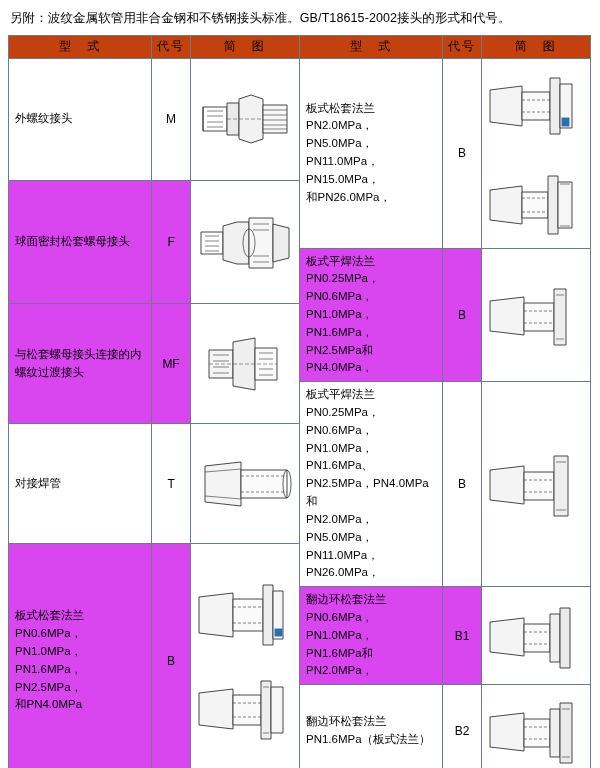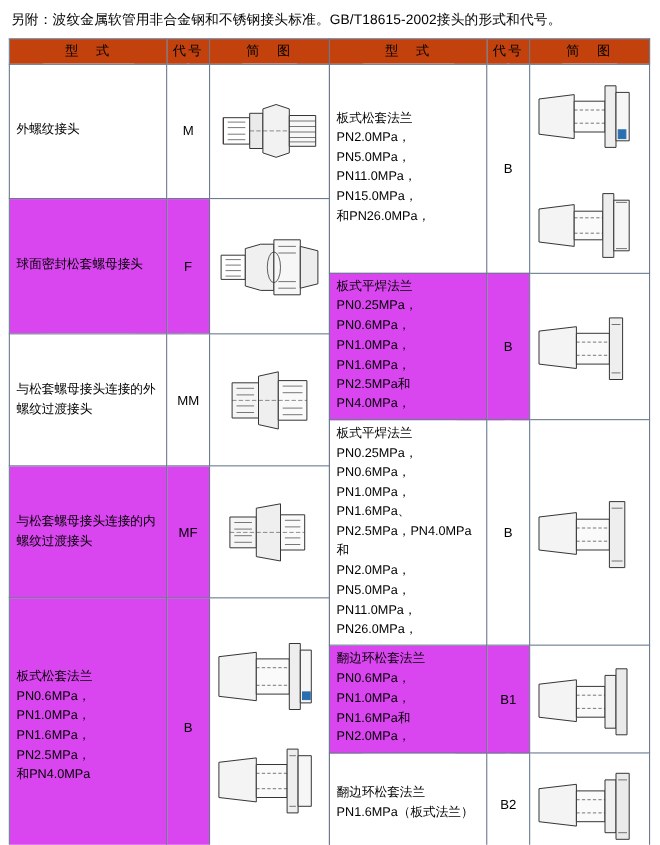--- a/index.html
+++ b/index.html
@@ -129,54 +129,54 @@
                 <path d="M30 26 L44 22 L56 22 L56 64 L44 64 L30 60 Z" fill="#f0f0f0"></path>
                 <path d="M56 18 L80 18 L80 68 L56 68 Z" fill="#f7f7f7"></path>
                 <path d="M80 24 L96 28 L96 58 L80 62 Z" fill="#ededed"></path>
                 <path d="M60 24 L76 24 M60 30 L76 30 M60 56 L76 56 M60 62 L76 62" stroke-width="0.6"></path>
                 <ellipse cx="56" cy="43" rx="6" ry="14" fill="none" stroke-width="0.7"></ellipse>
               </g>
             </svg>
           </td>
         </tr>
 
-        <tr style="height:93px">
-          <td class="type wh">与松套螺母接头连接的外螺纹过渡接头</td>
-          <td class="code wh">MM</td>
-          <td class="fig wh">
-            <svg width="104" height="84" viewBox="0 0 104 84">
-              <g fill="#ffffff" stroke="#333" stroke-width="0.9">
-                <path d="M18 26 L42 26 L42 58 L18 58 Z" fill="#f5f5f5"></path>
-                <path d="M42 20 L60 16 L60 68 L42 64 Z" fill="#efefef"></path>
-                <path d="M60 24 L86 24 L86 60 L60 60 Z" fill="#fafafa"></path>
-                <path d="M22 31 L38 31 M22 37 L38 37 M22 47 L38 47 M22 53 L38 53" stroke-width="0.6"></path>
-                <path d="M64 29 L82 29 M64 35 L82 35 M64 49 L82 49 M64 55 L82 55" stroke-width="0.6"></path>
-                <path d="M18 42 L86 42" stroke-width="0.5" stroke-dasharray="4 2"></path>
-              </g>
-            </svg>
-          </td>
-        </tr>
 
         <tr style="height:93px">
           <td class="type hl">与松套螺母接头连接的内螺纹过渡接头</td>
           <td class="code hl">MF</td>
           <td class="fig wh">
             <svg width="104" height="84" viewBox="0 0 104 84">
               <g fill="#ffffff" stroke="#333" stroke-width="0.9">
                 <path d="M16 28 L40 28 L40 56 L16 56 Z" fill="#f5f5f5"></path>
                 <path d="M40 20 L62 16 L62 68 L40 64 Z" fill="#efefef"></path>
                 <path d="M62 26 L84 26 L84 58 L62 58 Z" fill="#fafafa"></path>
                 <path d="M66 31 L80 31 M66 37 L80 37 M66 47 L80 47 M66 53 L80 53" stroke-width="0.6"></path>
                 <path d="M20 33 L36 33 M20 39 L36 39 M20 45 L36 45 M20 51 L36 51" stroke-width="0.6"></path>
                 <path d="M16 42 L84 42" stroke-width="0.5" stroke-dasharray="4 2"></path>
               </g>
             </svg>
           </td>
         </tr>
 
+        <tr style="height:93px">
+          <td class="type wh">对接焊管</td>
+          <td class="code wh">T</td>
+          <td class="fig wh">
+            <svg width="104" height="84" viewBox="0 0 104 84">
+              <g fill="#ffffff" stroke="#333" stroke-width="0.9">
+                <path d="M12 24 L48 20 L48 64 L12 60 Z" fill="#f4f4f4"></path>
+                <path d="M48 28 L94 28 L94 56 L48 56 Z" fill="#fbfbfb"></path>
+                <path d="M12 30 L48 27 M12 54 L48 57" stroke-width="0.6"></path>
+                <path d="M48 34 L94 34" stroke-width="0.6" stroke-dasharray="3 2"></path>
+                <path d="M48 50 L94 50" stroke-width="0.6" stroke-dasharray="3 2"></path>
+                <ellipse cx="94" cy="42" rx="4" ry="14" fill="none" stroke-width="0.8"></ellipse>
+              </g>
+            </svg>
+          </td>
+        </tr>
 
         <tr style="height:180px">
           <td class="type hl" style="white-space:pre-line">板式松套法兰
 PN0.6MPa，PN1.0MPa，
 PN1.6MPa，PN2.5MPa，
 和PN4.0MPa</td>
           <td class="code hl">B</td>
           <td class="fig wh">
             <svg width="104" height="88" viewBox="0 0 104 88">
               <g fill="#ffffff" stroke="#333" stroke-width="0.9">

